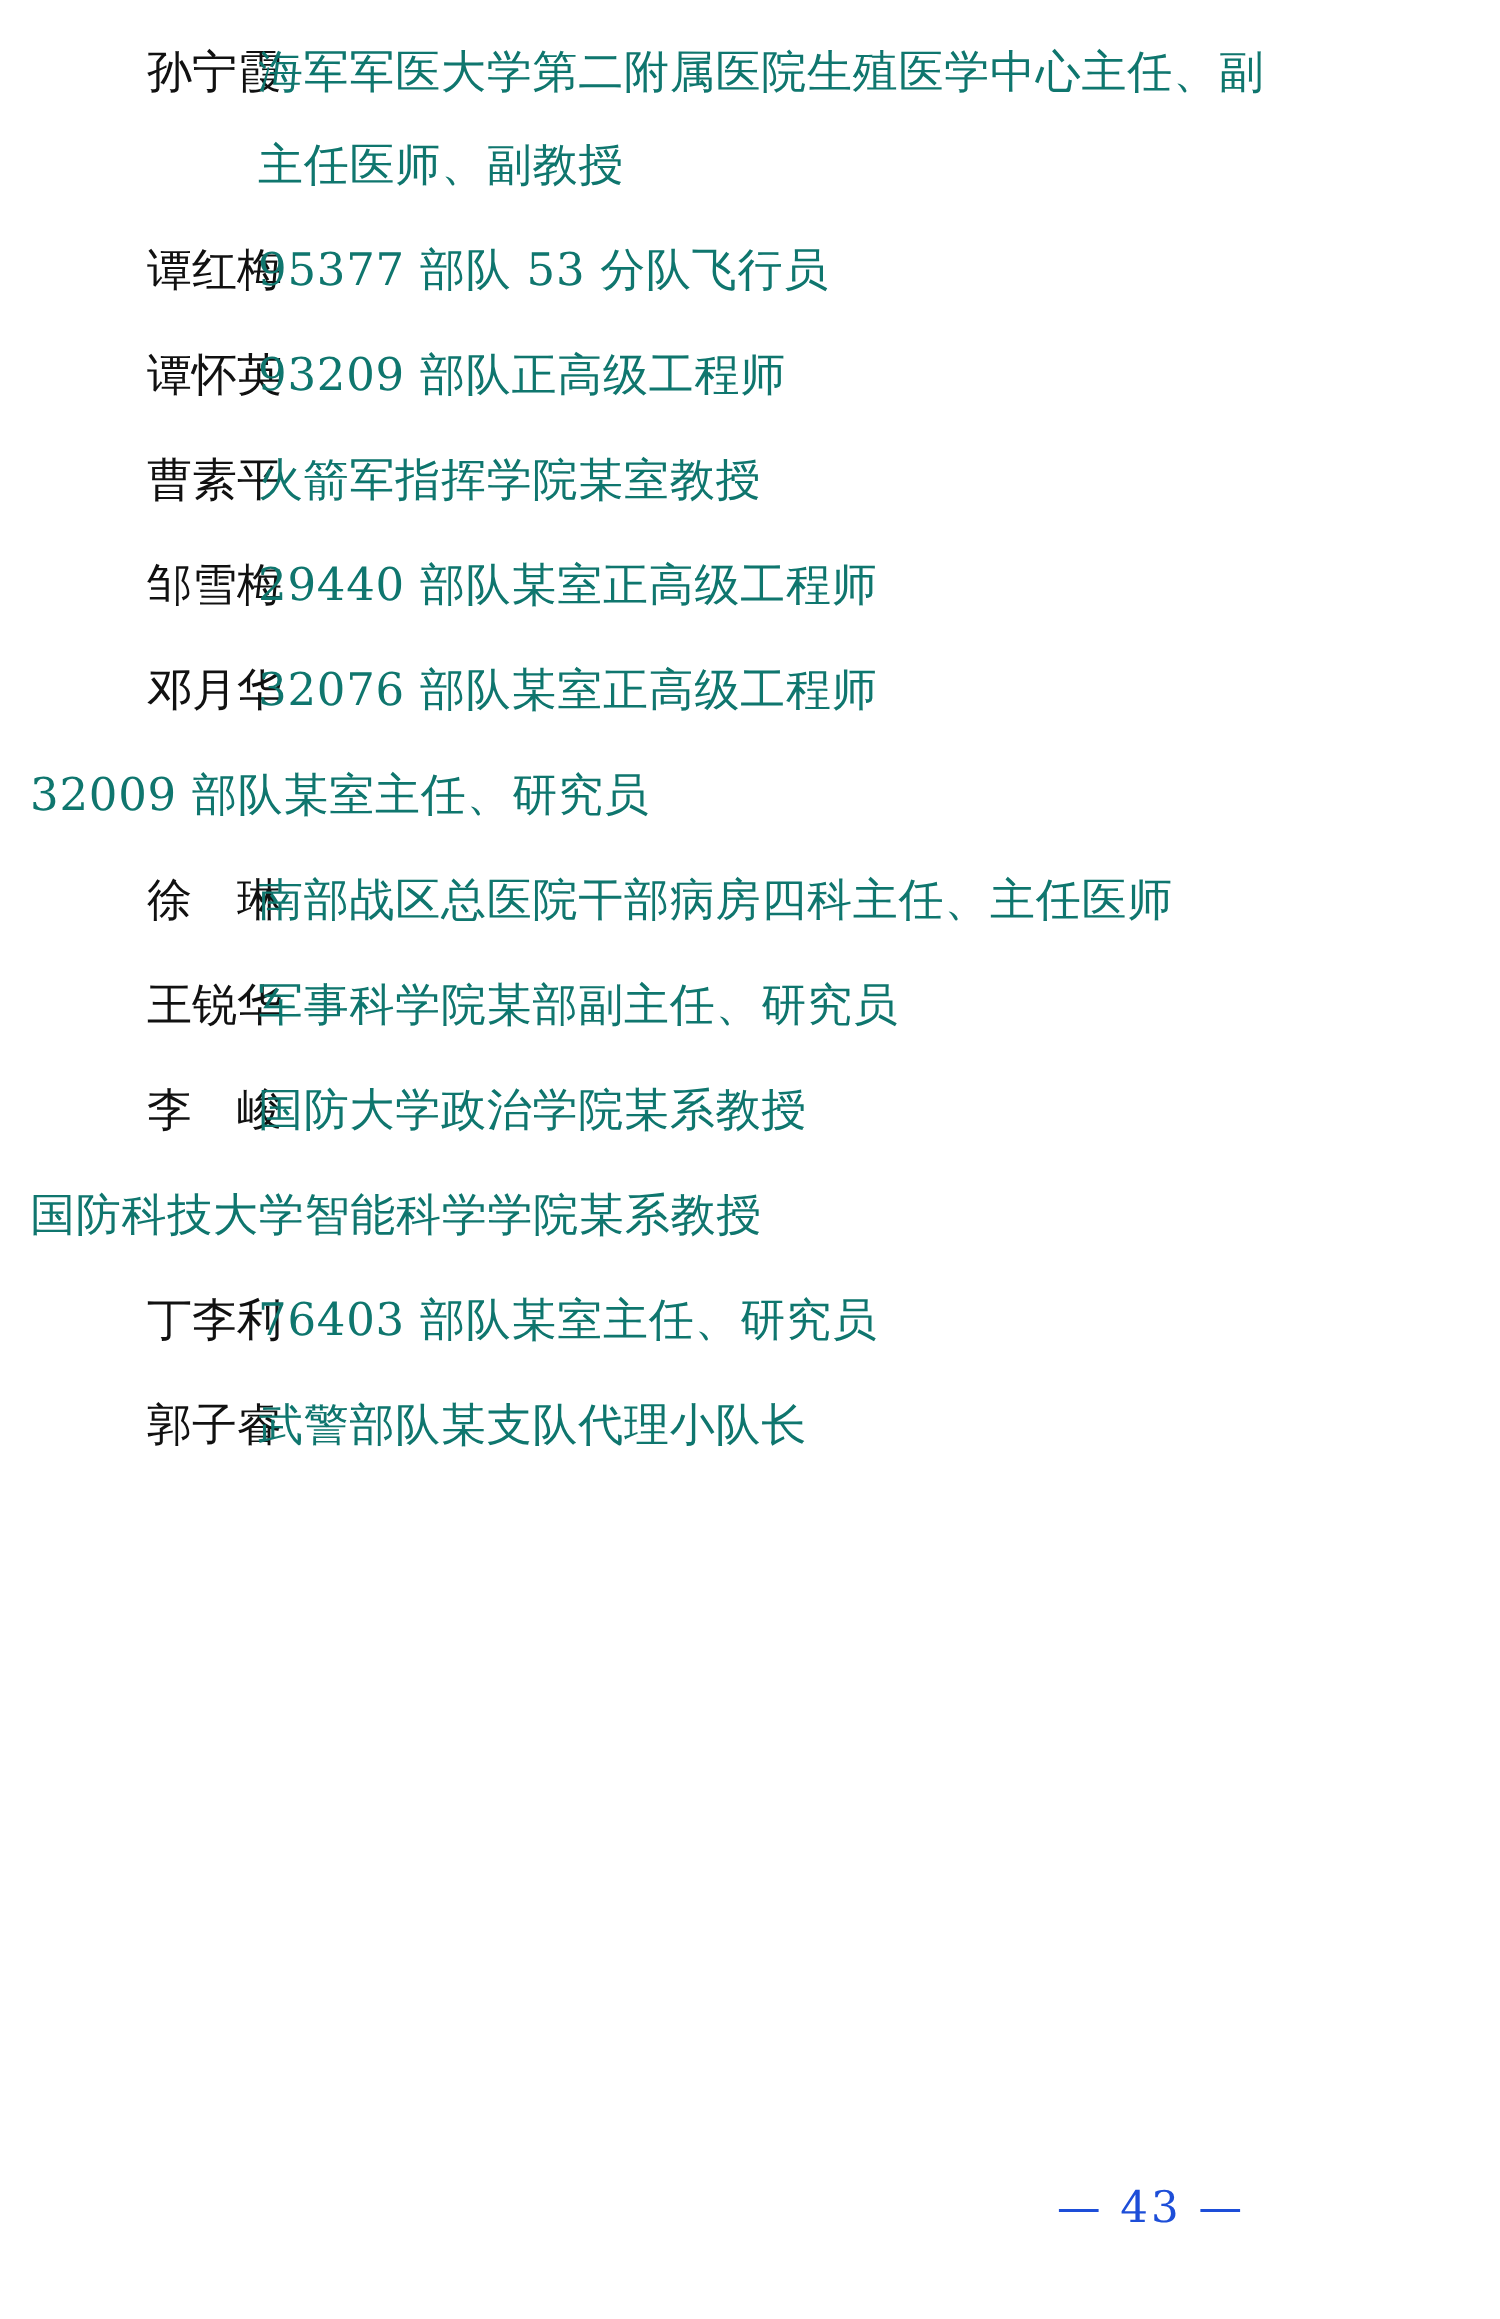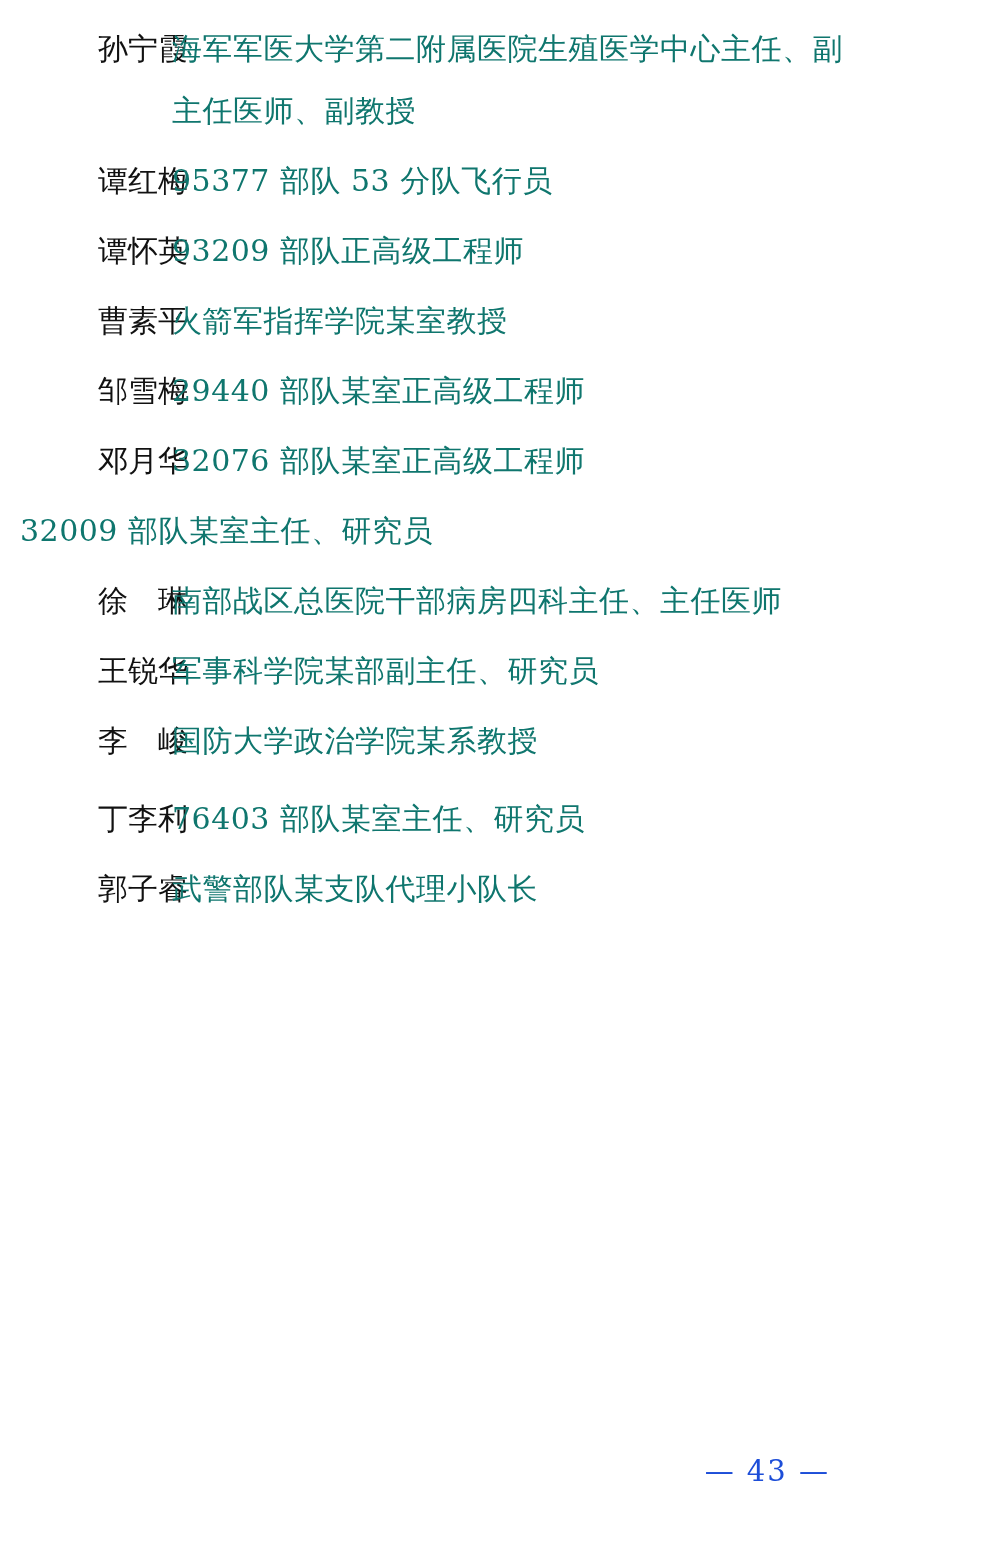--- a/index.html
+++ b/index.html
@@ -115,20 +115,21 @@
       <span class="entry-name">王锐华</span>
       <span class="entry-title">军事科学院某部副主任、研究员</span>
     </li>
 
     <li class="entry">
       <span class="entry-name">李　峻</span>
       <span class="entry-title">国防大学政治学院某系教授</span>
     </li>
 
     <li class="entry">
+      <span class="entry-title">国防科技大学智能科学学院某系教授</span>
     </li>
 
     <li class="entry">
       <span class="entry-name">丁李利</span>
       <span class="entry-title">76403 部队某室主任、研究员</span>
     </li>
 
     <li class="entry">
       <span class="entry-name">郭子睿</span>
       <span class="entry-title">武警部队某支队代理小队长</span>

